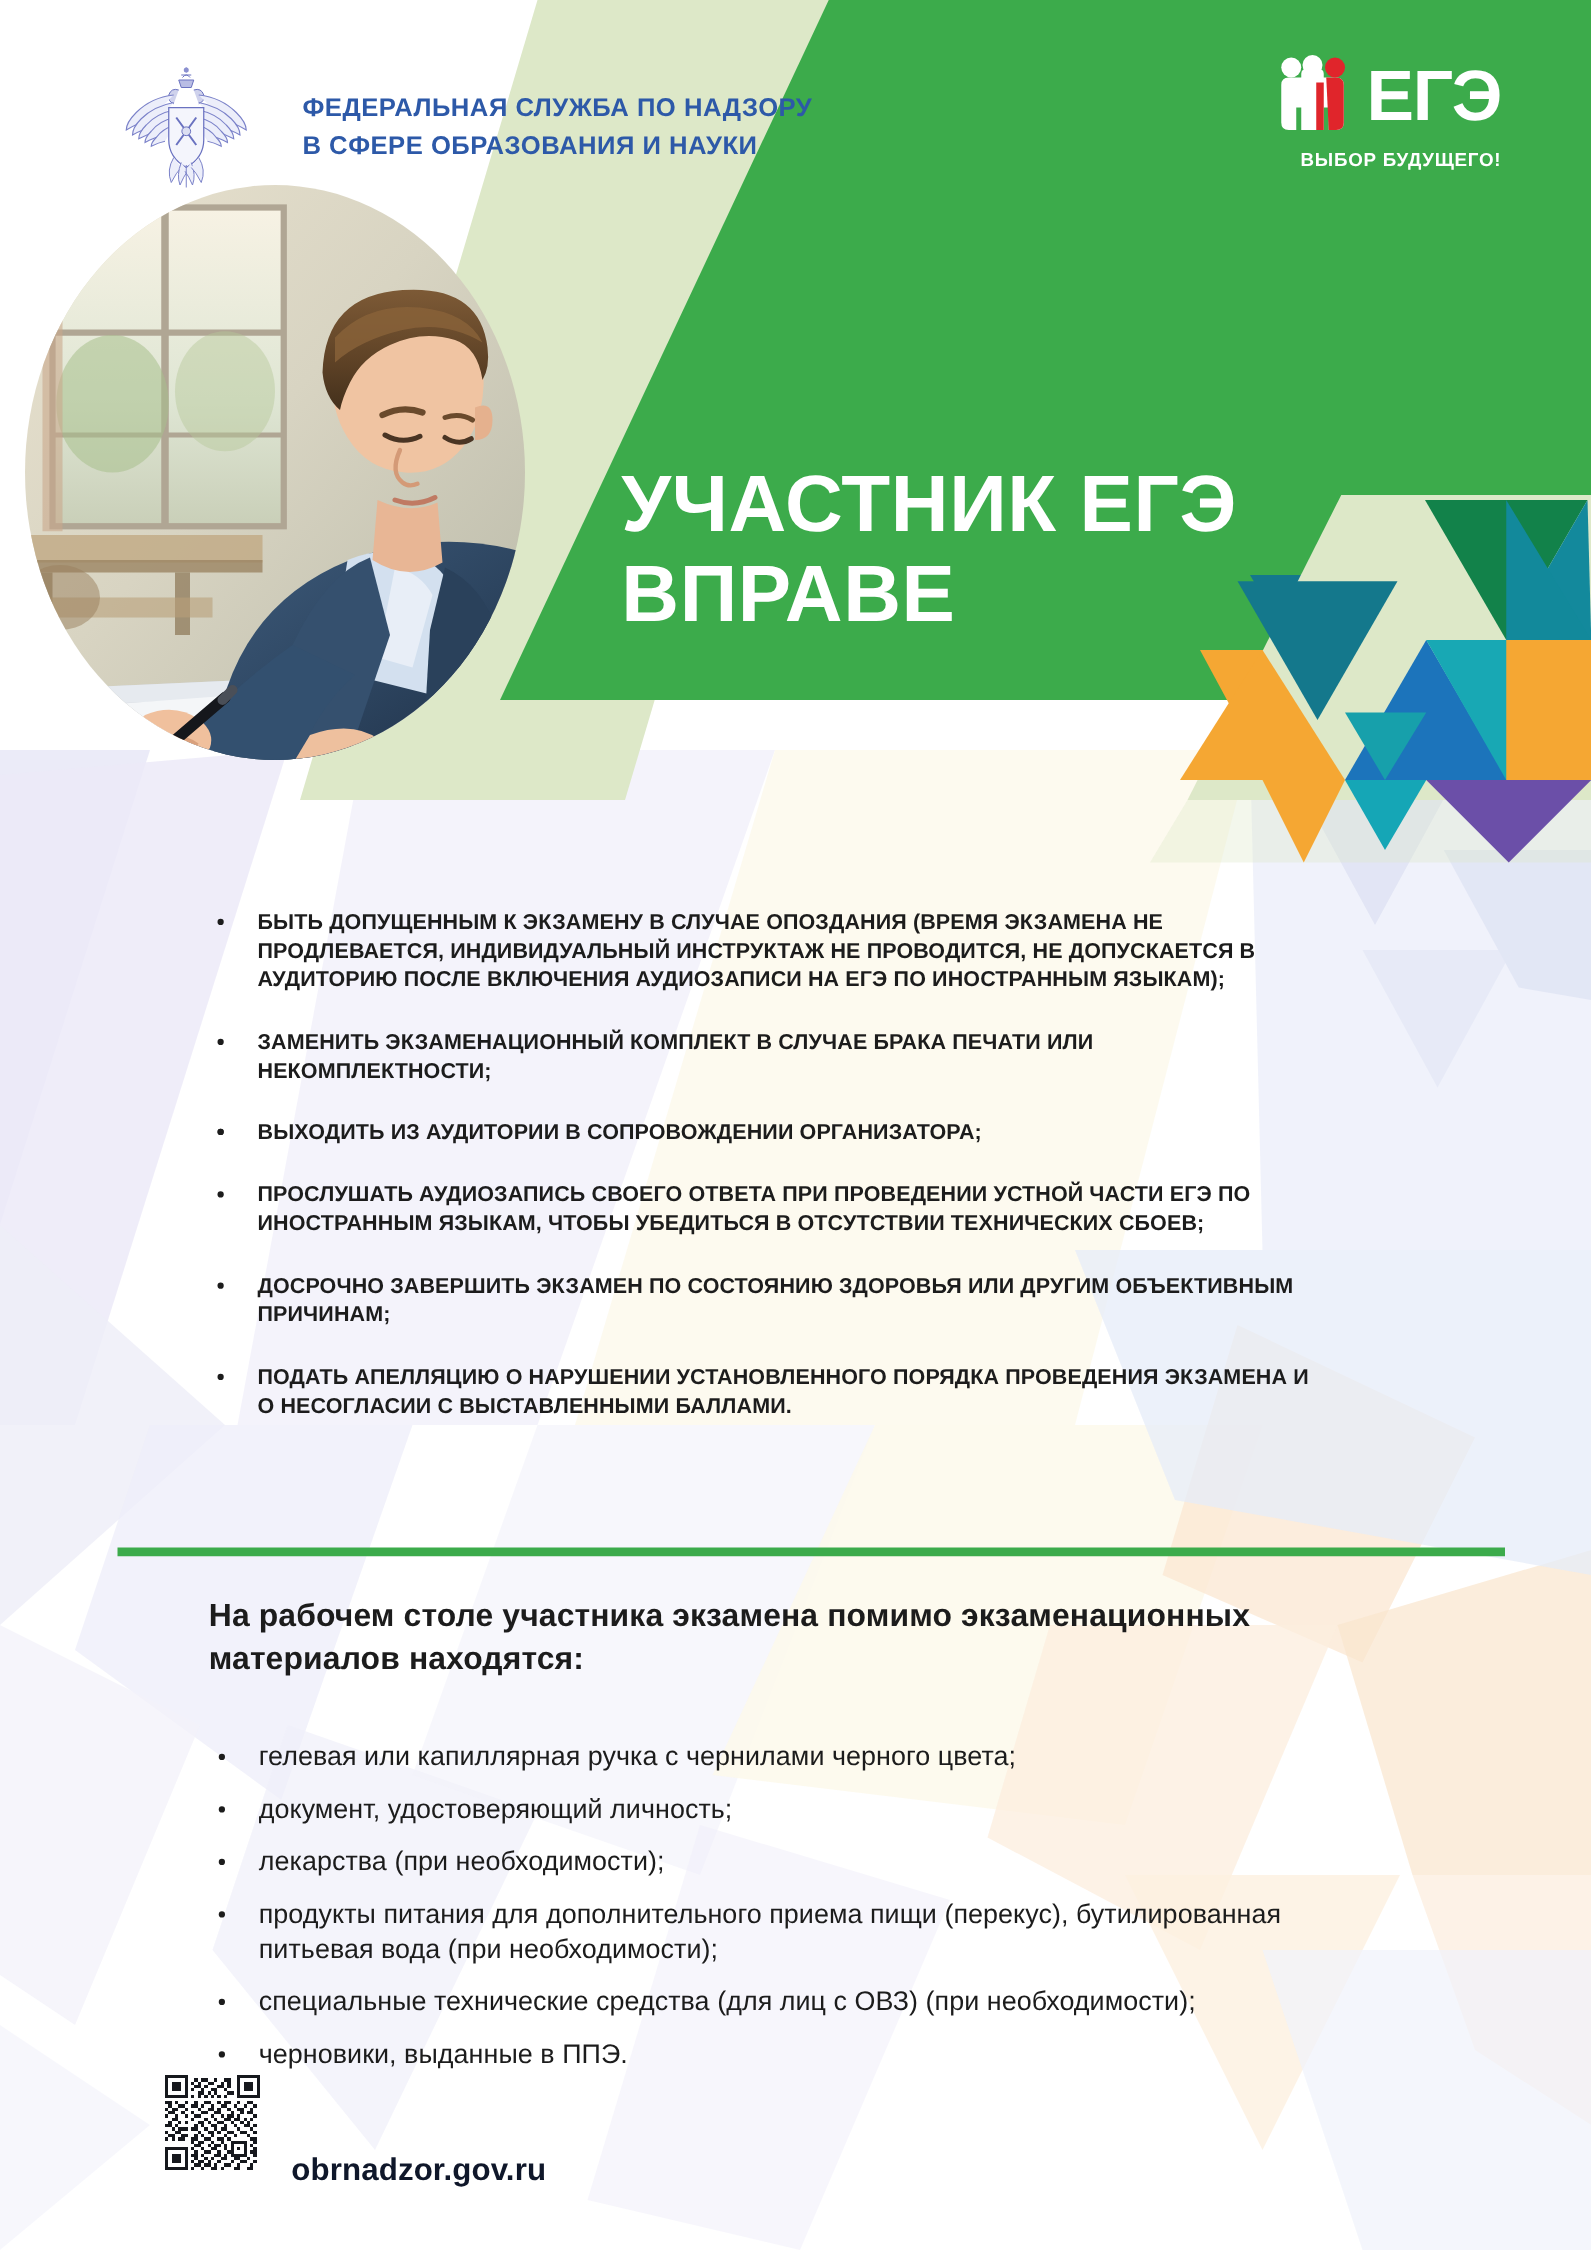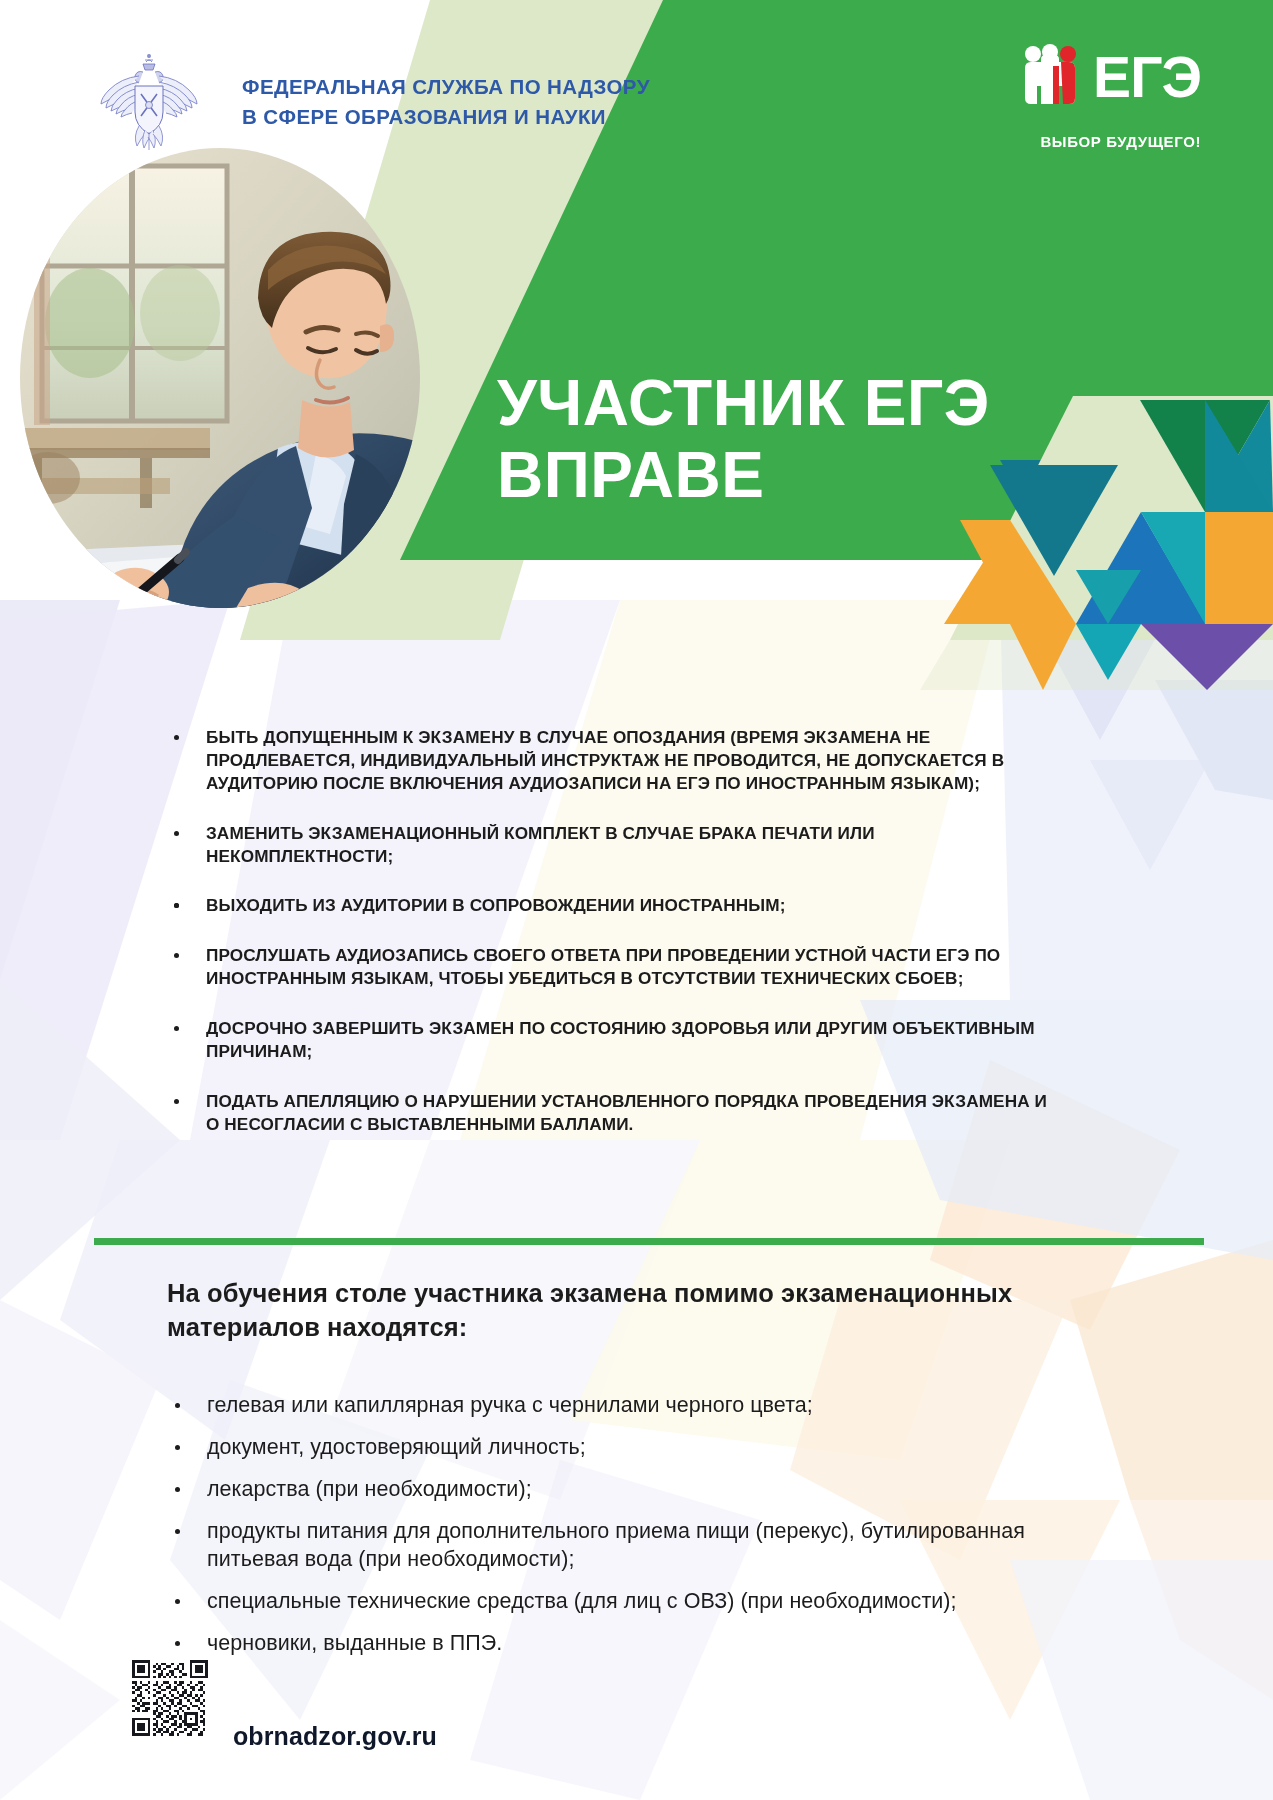--- a/index.html
+++ b/index.html
@@ -74,21 +74,21 @@
     font-size: 57px;
     font-weight: bold;
     line-height: 0.92;
     letter-spacing: -1px;
   }
   .ege-tagline {
     color: #ffffff;
     font-size: 15px;
     font-weight: bold;
     letter-spacing: 0.6px;
-    margin-top: 21px;
+    margin-top: 7px;
   }
 
   
   .photo-circle {
     position: absolute;
     left: 20px;
     top: 148px;
     width: 400px;
     height: 460px;
     border-radius: 50%;
@@ -470,29 +470,29 @@
     </svg>
   </div>
 
   <h1 class="main-title">УЧАСТНИК ЕГЭ
 ВПРАВЕ</h1>
 
   <ul class="rights">
     <li><span class="dot"></span><span>БЫТЬ ДОПУЩЕННЫМ К ЭКЗАМЕНУ В СЛУЧАЕ ОПОЗДАНИЯ (ВРЕМЯ ЭКЗАМЕНА НЕ ПРОДЛЕВАЕТСЯ, ИНДИВИДУАЛЬНЫЙ ИНСТРУКТАЖ НЕ ПРОВОДИТСЯ, НЕ ДОПУСКАЕТСЯ В АУДИТОРИЮ ПОСЛЕ ВКЛЮЧЕНИЯ АУДИОЗАПИСИ НА  ЕГЭ ПО ИНОСТРАННЫМ ЯЗЫКАМ);</span></li>
     <li><span class="dot"></span><span>ЗАМЕНИТЬ ЭКЗАМЕНАЦИОННЫЙ КОМПЛЕКТ В СЛУЧАЕ БРАКА ПЕЧАТИ ИЛИ НЕКОМПЛЕКТНОСТИ;</span></li>
     <li><span class="dot"></span></li>
-    <li><span class="dot"></span><span>ВЫХОДИТЬ ИЗ АУДИТОРИИ В СОПРОВОЖДЕНИИ ИНОСТРАННЫМ;</span></li>
+    <li><span class="dot"></span><span>ВЫХОДИТЬ ИЗ АУДИТОРИИ В СОПРОВОЖДЕНИИ ОРГАНИЗАТОРА;</span></li>
     <li><span class="dot"></span><span>ПРОСЛУШАТЬ АУДИОЗАПИСЬ СВОЕГО ОТВЕТА ПРИ ПРОВЕДЕНИИ УСТНОЙ ЧАСТИ ЕГЭ ПО ИНОСТРАННЫМ ЯЗЫКАМ, ЧТОБЫ УБЕДИТЬСЯ В ОТСУТСТВИИ ТЕХНИЧЕСКИХ СБОЕВ;</span></li>
     <li><span class="dot"></span><span>ДОСРОЧНО ЗАВЕРШИТЬ ЭКЗАМЕН ПО СОСТОЯНИЮ ЗДОРОВЬЯ ИЛИ ДРУГИМ ОБЪЕКТИВНЫМ ПРИЧИНАМ;</span></li>
     <li><span class="dot"></span><span>ПОДАТЬ АПЕЛЛЯЦИЮ О НАРУШЕНИИ УСТАНОВЛЕННОГО ПОРЯДКА ПРОВЕДЕНИЯ ЭКЗАМЕНА И О НЕСОГЛАСИИ С ВЫСТАВЛЕННЫМИ БАЛЛАМИ.</span></li>
   </ul>
 
   <div class="divider"></div>
 
-  <h2 class="desk-heading">На обучения столе участника экзамена помимо экзаменационных материалов находятся:</h2>
+  <h2 class="desk-heading">На рабочем столе участника экзамена помимо экзаменационных материалов находятся:</h2>
 
   <ul class="desk-list">
     <li><span class="dot"></span><span>гелевая или капиллярная ручка с чернилами черного цвета;</span></li>
     <li><span class="dot"></span><span>документ, удостоверяющий личность;</span></li>
     <li><span class="dot"></span><span>лекарства (при необходимости);</span></li>
     <li><span class="dot"></span><span>продукты питания для дополнительного приема пищи (перекус), бутилированная питьевая вода (при необходимости);</span></li>
     <li><span class="dot"></span><span>специальные технические средства (для лиц с ОВЗ) (при необходимости);</span></li>
     <li><span class="dot"></span><span>черновики, выданные в ППЭ.</span></li>
   </ul>
 

